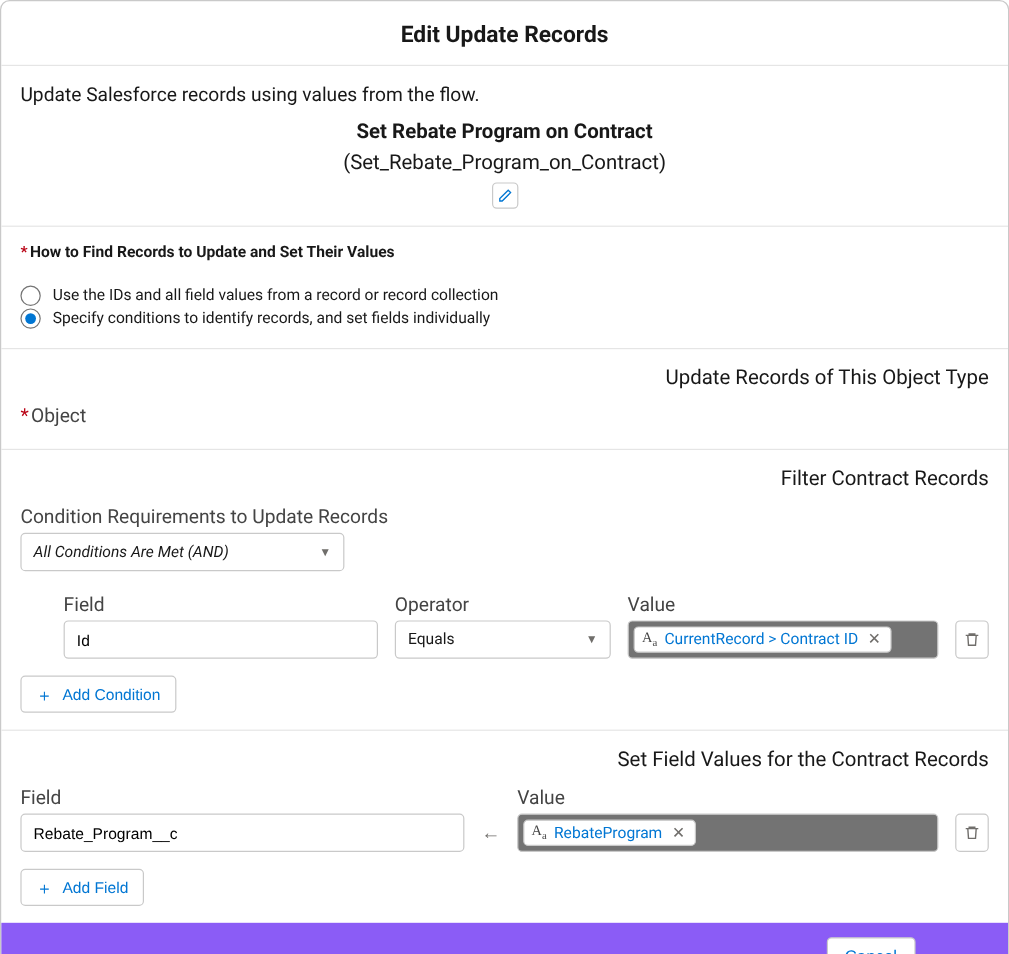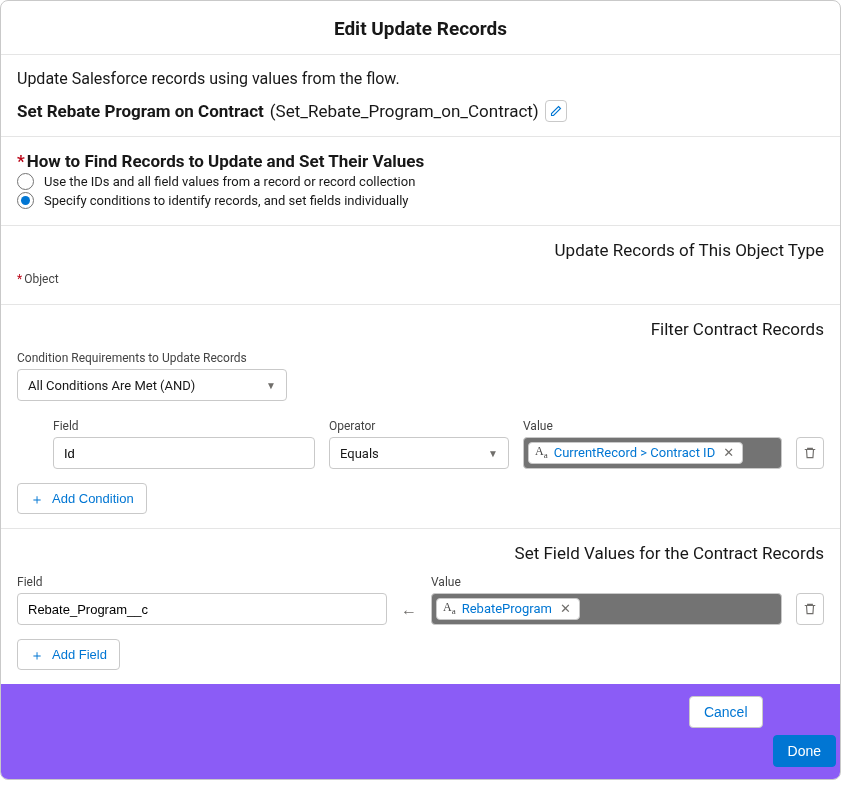--- a/index.html
+++ b/index.html
@@ -32,20 +32,21 @@
     .section.no-border { border-bottom: none; }
     .description {
       font-size: 16px;
       color: #181818;
       margin-bottom: 12px;
     }
     .flow-name-row {
       display: flex;
       align-items: center;
       gap: 6px;
+      flex-direction: column;
     }
     .flow-name-label {
       font-size: 17px;
       font-weight: 700;
     }
     .flow-name-api {
       font-size: 17px;
       font-weight: 400;
     }
     .edit-btn {
@@ -58,26 +59,26 @@
       justify-content: center;
       cursor: pointer;
       color: #0176d3;
     }
     .required::before {
       content: "*";
       color: #ba0517;
       margin-right: 2px;
     }
     .field-label {
-      font-size: 17px;
+      font-size: 13px;
       font-weight: 700;
-      margin-bottom: 2px;
+      margin-bottom: 20px;
     }
     .small-label {
-      font-size: 12px;
+      font-size: 16px;
       color: #444;
       margin-bottom: 4px;
     }
     .radio-row { display:flex; align-items:center; gap:10px; margin-bottom:2px; }
     .radio {
       width: 17px; height: 17px;
       border: 1px solid #747474;
       border-radius: 50%;
       display:inline-flex;align-items:center;justify-content:center;
       background:#fff;
@@ -145,21 +146,21 @@
       padding: 12px 4px;
       display:flex; justify-content:flex-end; gap:10px;
     }
     .btn {
       height: 32px; padding: 0 14px; border-radius:4px;
       font-size: 14px; cursor:pointer;
       border:1px solid #c9c9c9; background:#fff; color:#0176d3;
     }
     .btn.primary { background:#0176d3; border-color:#0176d3; color:#fff;margin-top:39px; }
     .object-input-wrap { width: 396px; }
-    .cond-select-wrap { width: 270px; }
+    .cond-select-wrap { width: 270px; font-style: italic; }
     .indent { margin-left: 36px; }
     .arrow-left { color:#706e6b; font-size:16px; }
   </style>
 </head>
 <body>
 
 <div class="modal">
 
   <div class="modal-header">
     <div class="modal-title">Edit Update Records</div>

